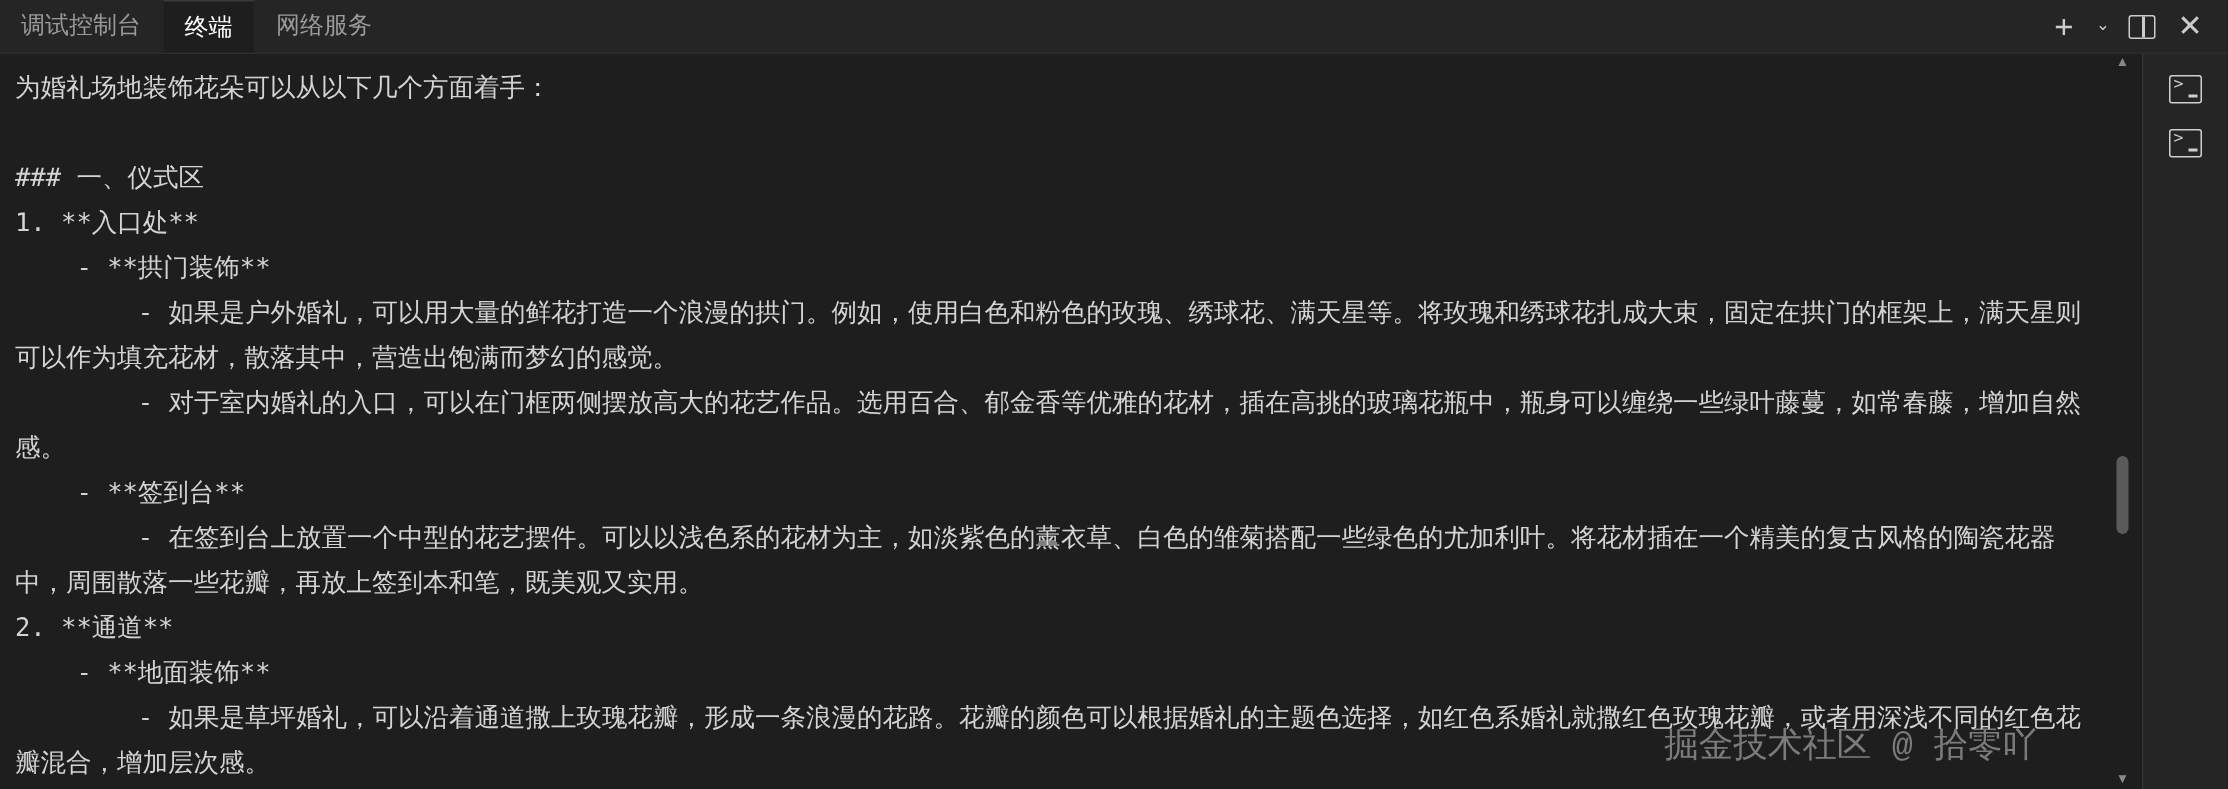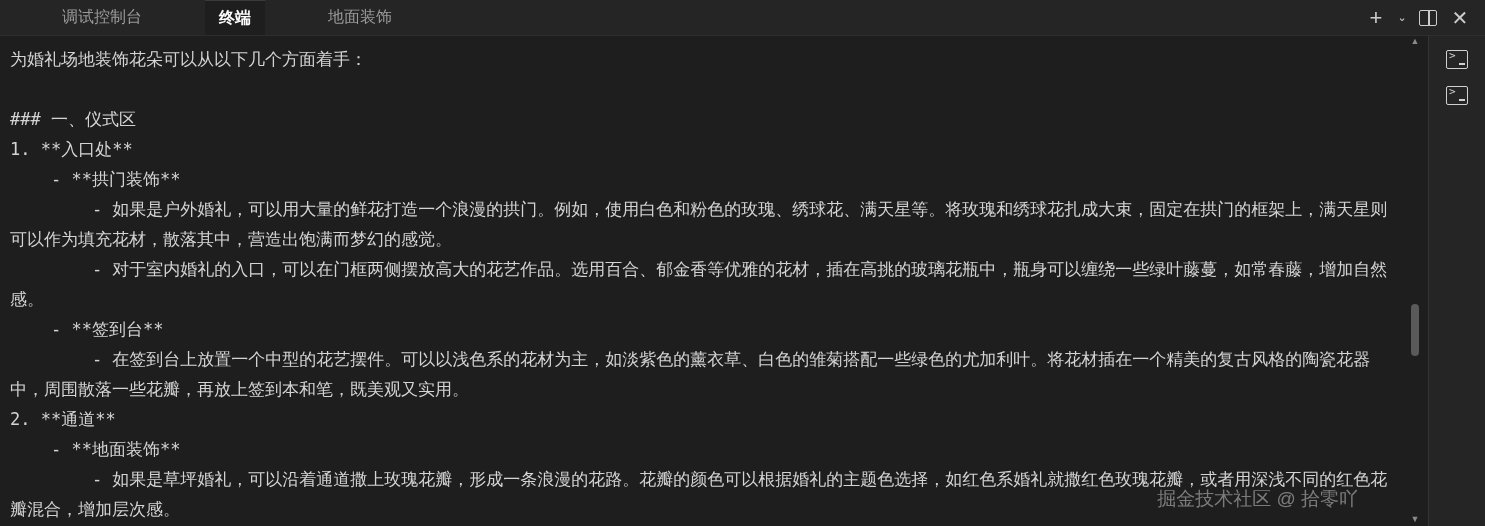--- a/index.html
+++ b/index.html
@@ -39,26 +39,25 @@
   }
   .tab {
     display: flex;
     align-items: center;
     padding: 0 14px;
     font-size: 16px;
     color: #9a9a9a;
     cursor: pointer;
     white-space: nowrap;
     border-right: 1px solid #252526;
-    margin-left: 48px;
   }
   .tab.active {
     background: #1e1e1e;
     color: #ffffff;
-    font-weight: bold;
+    font-weight: normal;
     border-top: 1px solid #3a3a3a;
   }
   .tabbar-right {
     margin-left: auto;
     display: flex;
     align-items: center;
     gap: 2px;
     padding-right: 10px;
   }
   .tb-btn {
@@ -196,42 +195,42 @@
     width: 6px;
     height: 1.6px;
     background: #d0d0d0;
   }
 
   
   .watermark {
     position: absolute;
     right: 70px;
     bottom: 14px;
-    font-size: 19px;
+    font-size: 23px;
     color: rgba(200,200,200,0.55);
-    font-family: Liberation Sans, sans-serif;
+    font-family: Liberation Mono, monospace;
     pointer-events: none;
     white-space: nowrap;
   }
 </style>
 </head>
 <body>
 
 <div class="app">
 
   <div class="tabbar">
     <div class="tabs">
       <div class="tab">
         <span>调试控制台</span>
       </div>
       <div class="tab active">
         <span>终端</span>
       </div>
       <div class="tab">
-        <span>地面装饰</span>
+        <span>网络服务</span>
       </div>
     </div>
     <div class="tabbar-right">
       <div class="tb-btn plus">+</div>
       <div class="tb-btn chev">⌄</div>
       <div class="tb-btn">
         <span class="split-icon"></span>
       </div>
       <div class="tb-btn close">✕</div>
     </div>

